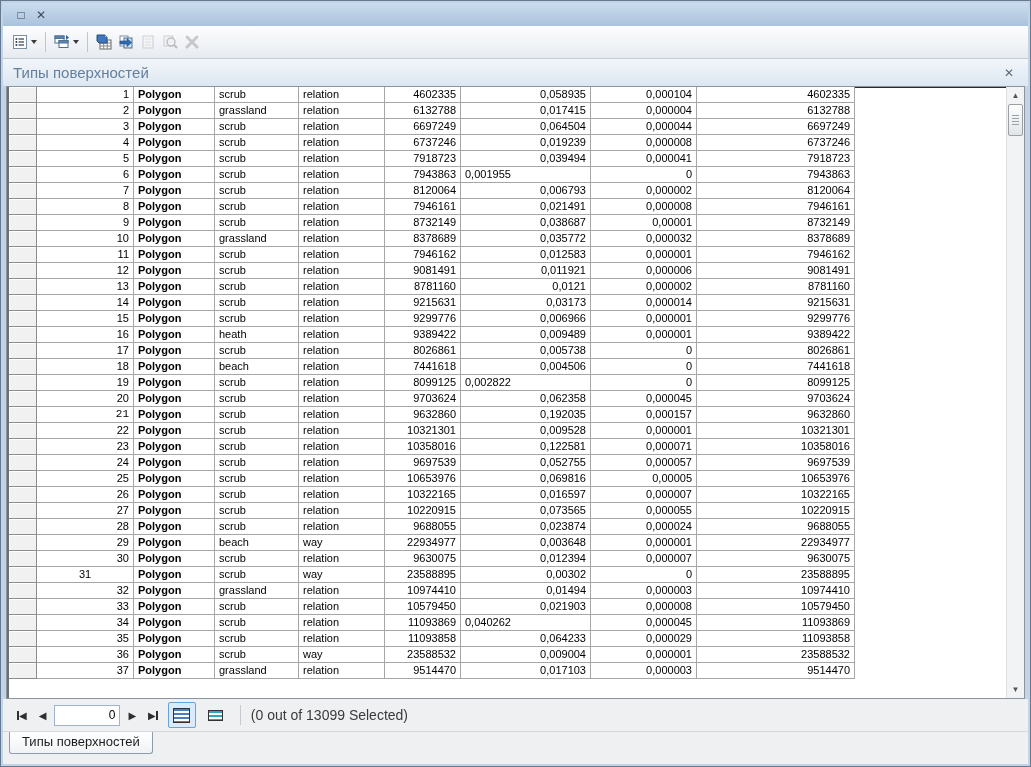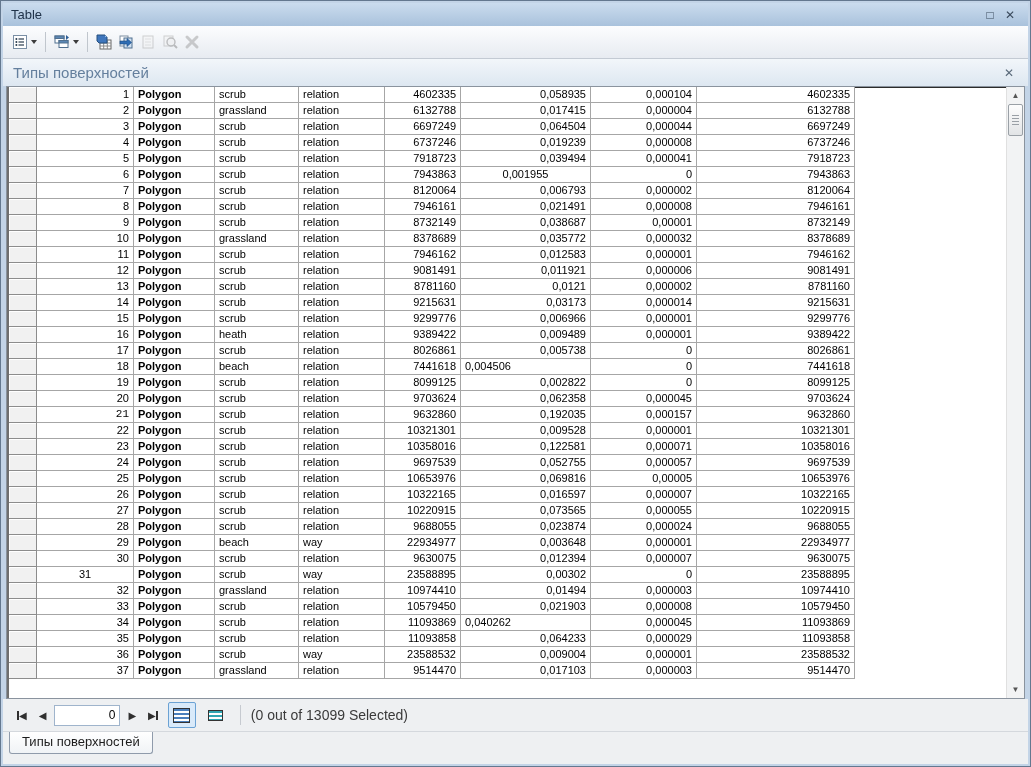--- a/index.html
+++ b/index.html
@@ -58,21 +58,20 @@
   
   .bottomtabs{flex:1 1 auto;background:#eef0f2;border-top:1px solid #d4d8dd;display:flex;align-items:flex-start;padding-left:6px;}
   .btab{background:linear-gradient(#ffffff,#f0f3f6);border:1px solid #8f9bab;border-top:none;border-radius:0 0 3px 3px;padding:2px 12px 4px 12px;font-size:13px;color:#1c1c1c;}
 </style>
 </head>
 <body>
 
 <div class="window">
 
   <div class="titlebar">
-    <div class="title">Table</div>
     <div class="winbtn">□</div>
     <div class="winbtn">✕</div>
   </div>
 
   <div class="toolbar">
     <div class="tbtn">
       <svg class="icon16" viewBox="0 0 16 16">
         <rect x="1.5" y="1.5" width="13" height="13" fill="#ffffff" stroke="#7a8fa5"></rect>
         <circle cx="4.4" cy="5" r="1" fill="#2c3e50"></circle>
           <rect x="6.5" y="4.4" width="5.5" height="1.2" fill="#2c3e50"></rect>
@@ -192,21 +191,21 @@
           <div class="cell c6" style="text-align: right;">0,000041</div>
           <div class="cell c7" style="text-align: right;">7918723</div>
         </div>
         <div class="row">
           <div class="cell sel"></div>
           <div class="cell c0" style="text-align: right;">6</div>
           <div class="cell c1" style="text-align: left;">Polygon</div>
           <div class="cell c2" style="text-align: left;">scrub</div>
           <div class="cell c3" style="text-align: left;">relation</div>
           <div class="cell c4" style="text-align: right;">7943863</div>
-          <div class="cell c5" style="text-align: center;">0,001955</div>
+          <div class="cell c5" style="text-align: left;">0,001955</div>
           <div class="cell c6" style="text-align: right;">0</div>
           <div class="cell c7" style="text-align: right;">7943863</div>
         </div>
         <div class="row">
           <div class="cell sel"></div>
           <div class="cell c0" style="text-align: right;">7</div>
           <div class="cell c1" style="text-align: left;">Polygon</div>
           <div class="cell c2" style="text-align: left;">scrub</div>
           <div class="cell c3" style="text-align: left;">relation</div>
           <div class="cell c4" style="text-align: right;">8120064</div>
@@ -324,32 +323,32 @@
           <div class="cell c6" style="text-align: right;">0</div>
           <div class="cell c7" style="text-align: right;">8026861</div>
         </div>
         <div class="row">
           <div class="cell sel"></div>
           <div class="cell c0" style="text-align: right;">18</div>
           <div class="cell c1" style="text-align: left;">Polygon</div>
           <div class="cell c2" style="text-align: left;">beach</div>
           <div class="cell c3" style="text-align: left;">relation</div>
           <div class="cell c4" style="text-align: right;">7441618</div>
-          <div class="cell c5" style="">0,004506</div>
+          <div class="cell c5" style="text-align: right;">0,004506</div>
           <div class="cell c6" style="text-align: right;">0</div>
           <div class="cell c7" style="text-align: right;">7441618</div>
         </div>
         <div class="row">
           <div class="cell sel"></div>
           <div class="cell c0" style="text-align: right;">19</div>
           <div class="cell c1" style="text-align: left;">Polygon</div>
           <div class="cell c2" style="text-align: left;">scrub</div>
           <div class="cell c3" style="text-align: left;">relation</div>
           <div class="cell c4" style="text-align: right;">8099125</div>
-          <div class="cell c5" style="text-align: right;">0,002822</div>
+          <div class="cell c5" style="text-align: left;">0,002822</div>
           <div class="cell c6" style="text-align: right;">0</div>
           <div class="cell c7" style="text-align: right;">8099125</div>
         </div>
         <div class="row">
           <div class="cell sel"></div>
           <div class="cell c0" style="text-align: right;">20</div>
           <div class="cell c1" style="text-align: left;">Polygon</div>
           <div class="cell c2" style="text-align: left;">scrub</div>
           <div class="cell c3" style="text-align: left;">relation</div>
           <div class="cell c4" style="text-align: right;">9703624</div>

